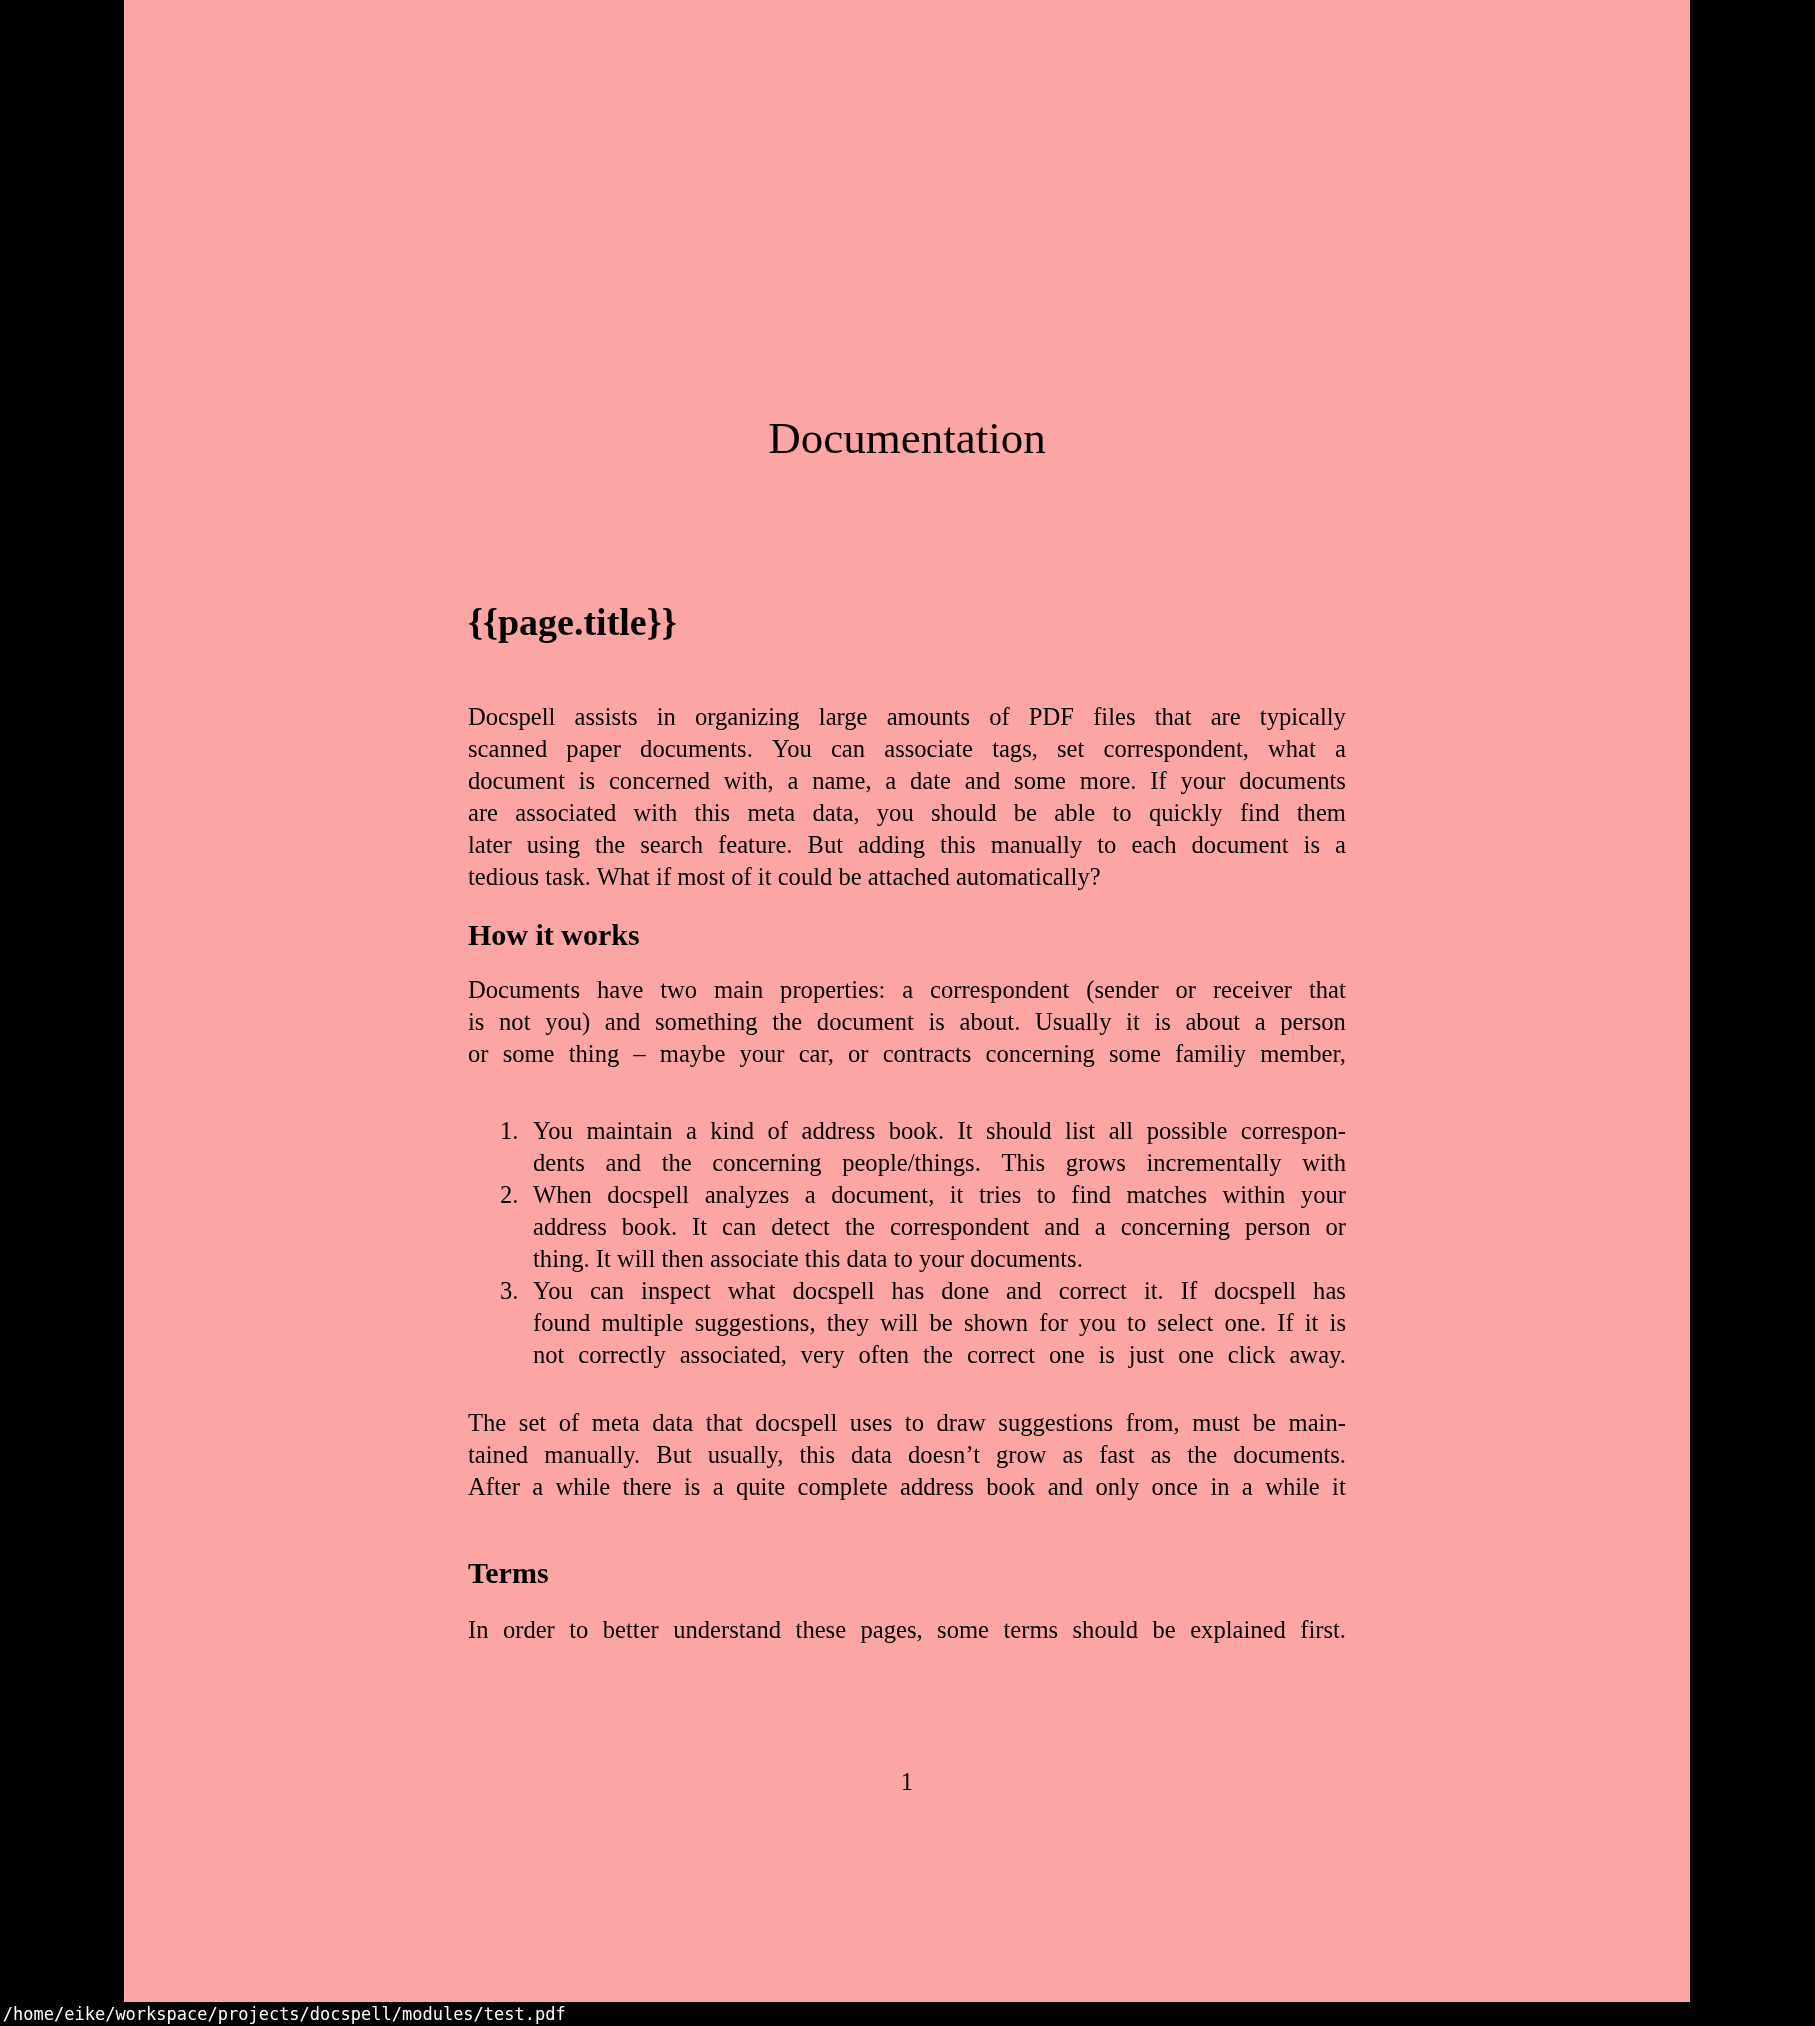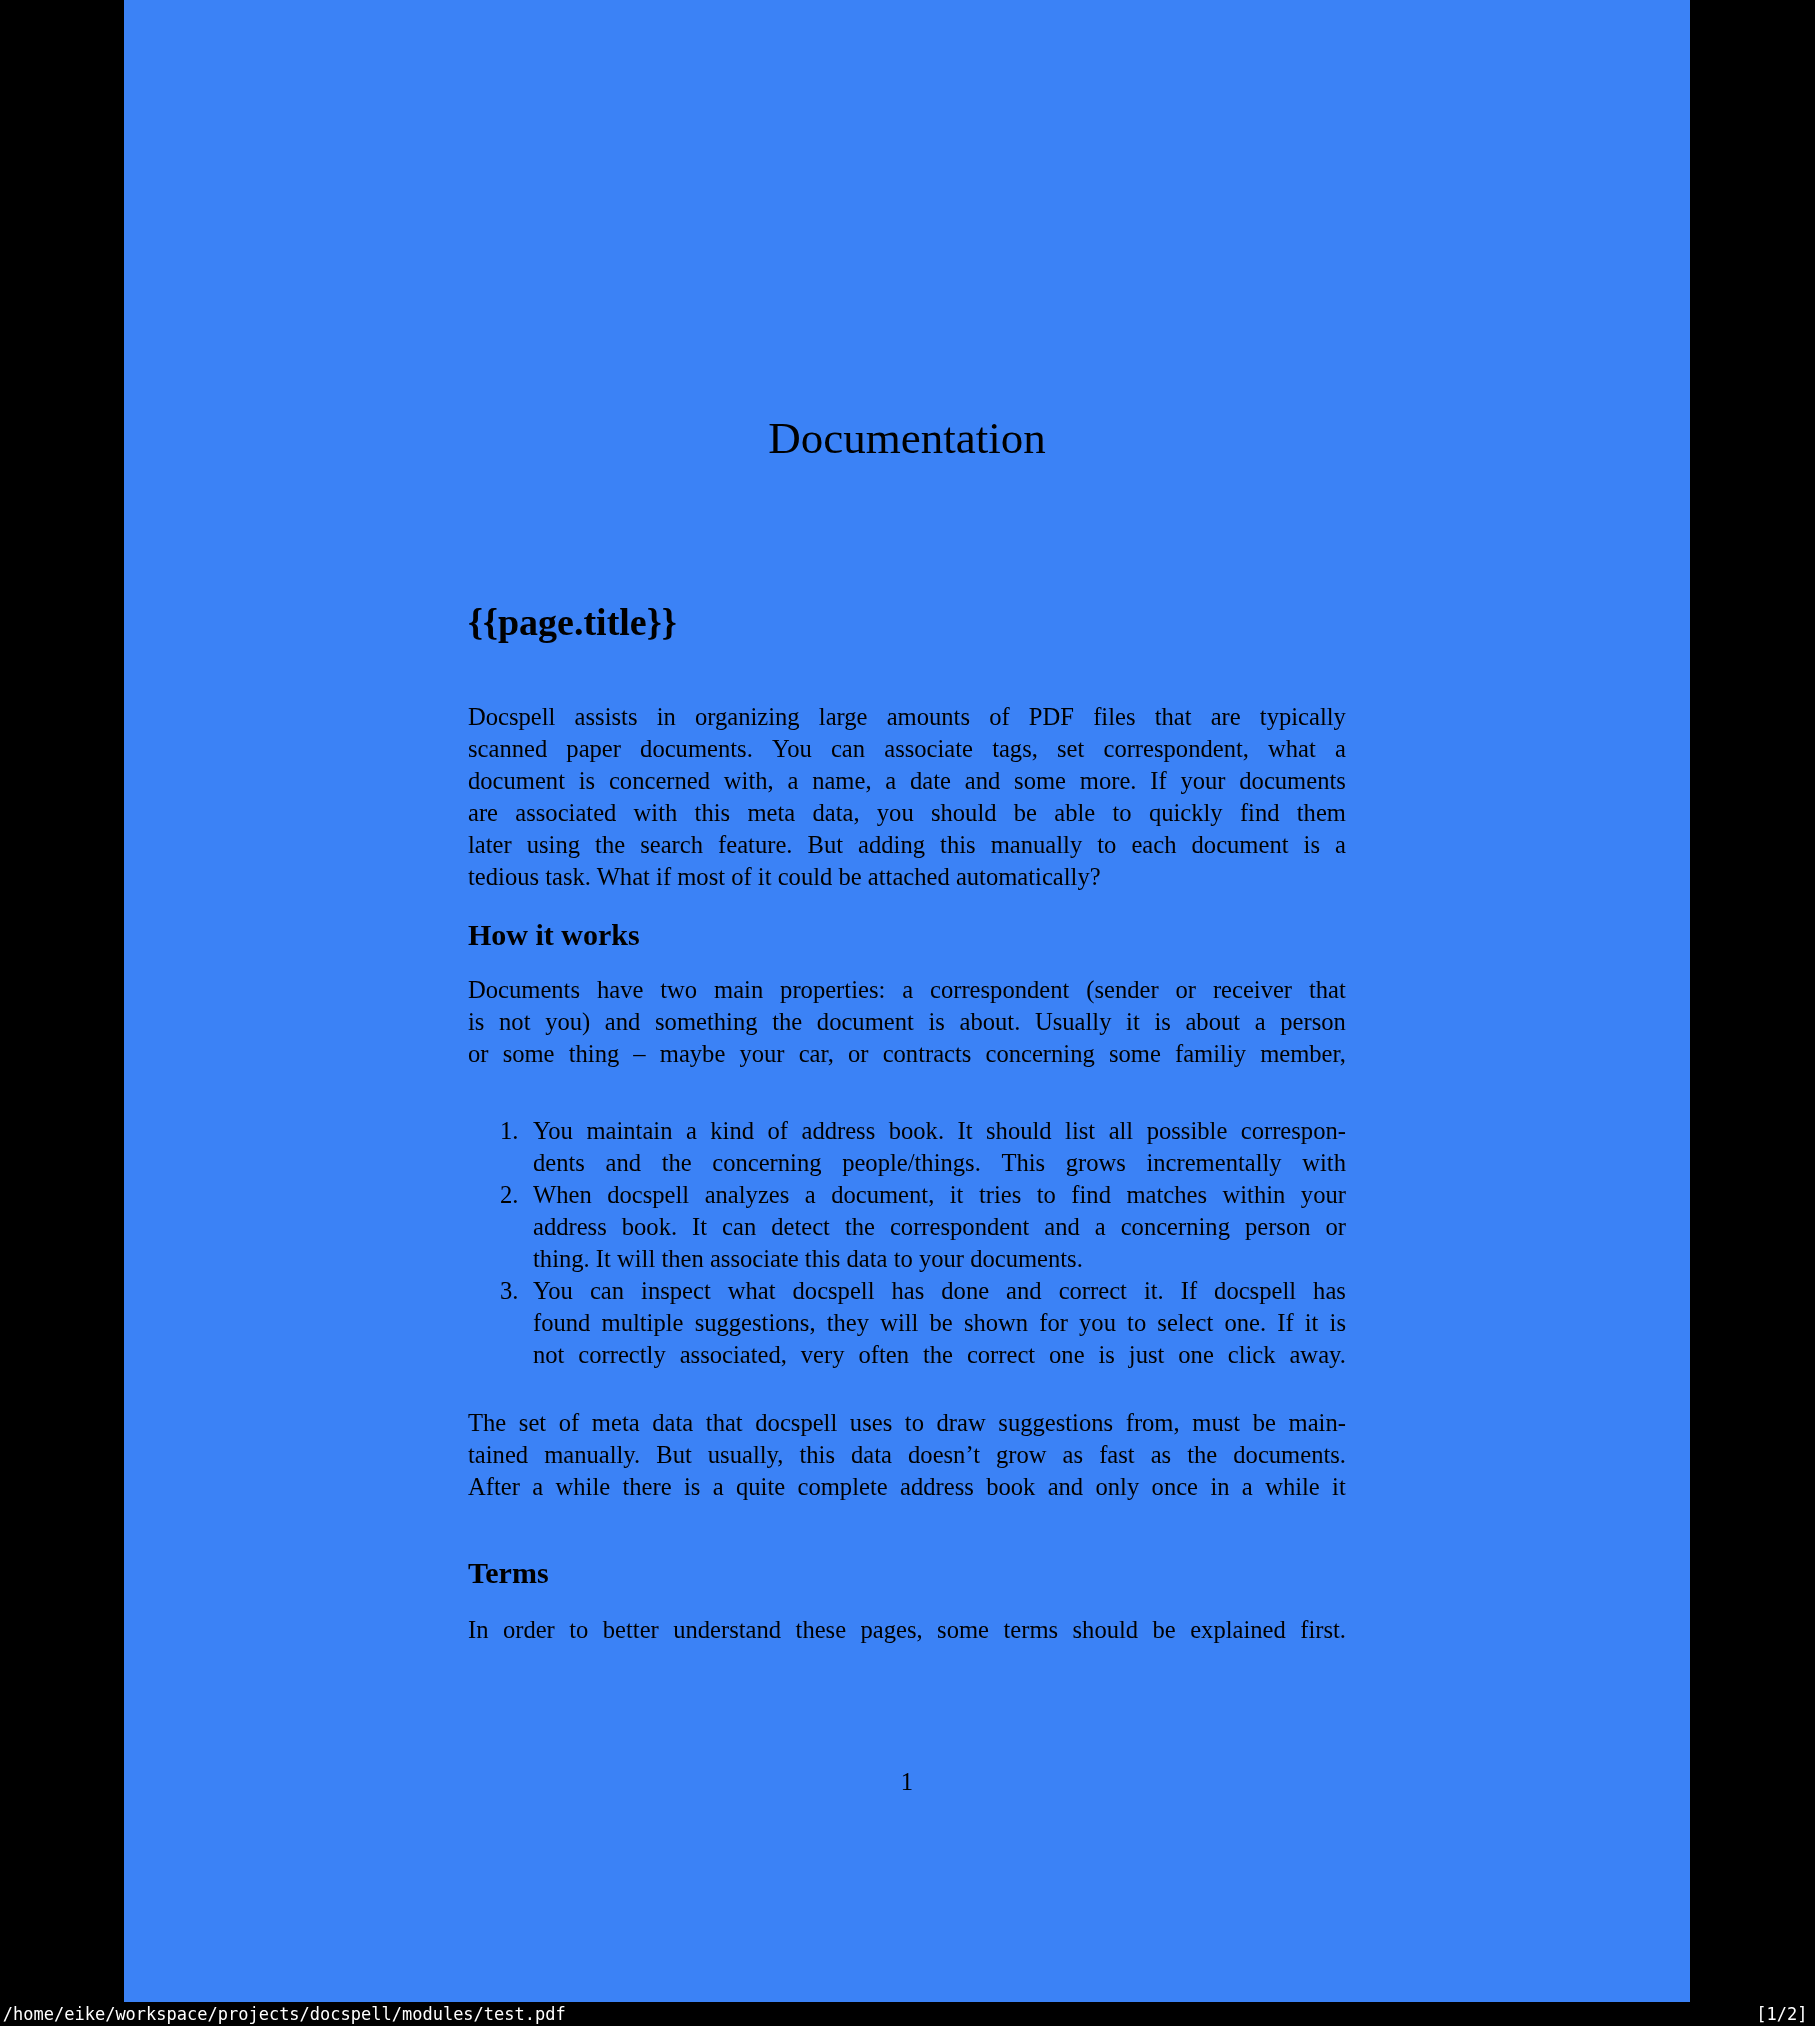--- a/index.html
+++ b/index.html
@@ -3,21 +3,21 @@
 <meta charset="utf-8">
 <style>
   html,body{margin:0;padding:0;}
   body{
     width:1815px;height:2026px;position:relative;overflow:hidden;
     background:#000;
     font-family:"Liberation Serif",serif;
   }
   .page{
     position:absolute;left:124px;top:0;width:1566px;height:2002px;
-    background:#3b82f6;color:#000;
+    background:#fca5a5;color:#000;
   }
   .block{position:absolute;left:344px;width:878px;}
   .doc-title{top:414px;text-align:center;font-size:45px;line-height:49px;}
   h1.h-section{top:596px;font-size:38px;line-height:53px;font-weight:bold;margin:0;}
   h2.h-sub{font-size:30px;line-height:42px;font-weight:bold;margin:0;}
   #heading-how{top:914px;}
   #heading-terms{top:1552px;}
   .para{font-size:24.6px;}
   .tline{height:32px;line-height:32px;white-space:nowrap;}
   .just{display:flex;justify-content:space-between;}
@@ -27,21 +27,21 @@
   #para-meta{top:1407px;}
   #para-terms{top:1614px;}
   .list-item{position:relative;padding-left:65px;}
   .num{position:absolute;left:32px;top:0;height:32px;line-height:32px;font-size:24.6px;}
   .pagenum{top:1766px;text-align:center;font-size:24.6px;line-height:32px;}
   .statusbar{
     position:absolute;left:0;top:2002px;width:1815px;height:24px;
     background:#000;color:#fff;
     font-family:"DejaVu Sans Mono",monospace;font-size:17px;line-height:24px;
     display:flex;justify-content:space-between;
-    padding:0 7.6px 0 2.8px;box-sizing:border-box;white-space:nowrap;
+    padding:0 7.6px 0 2.8px;box-sizing:border-box;white-space:nowrap;flex-direction:column;
   }
 </style>
 </head>
 <body>
 
 <div>
 
   <div class="page">
 
     <div class="block doc-title">Documentation</div>

